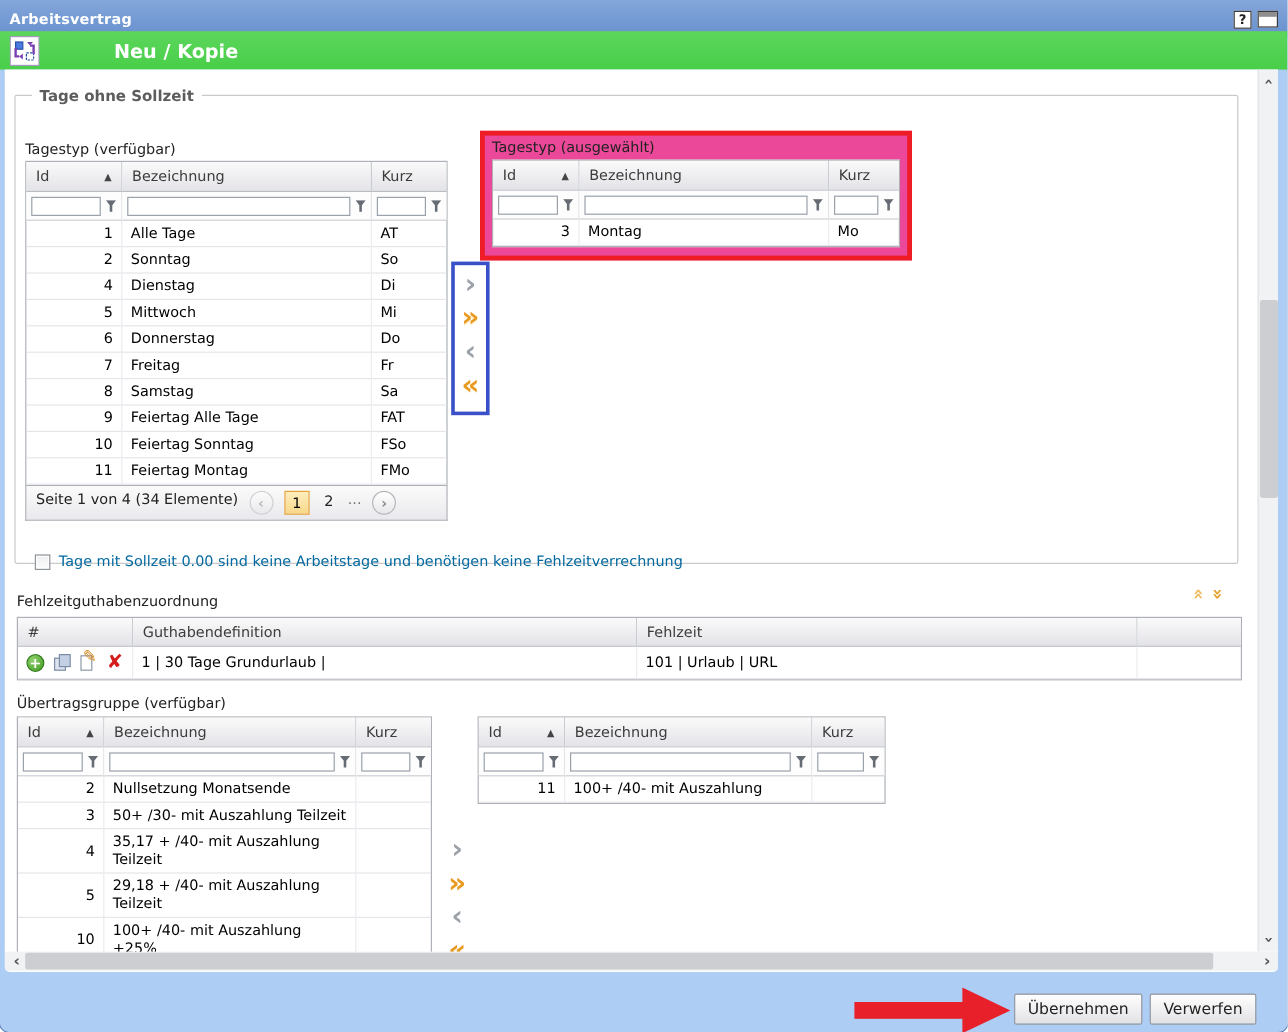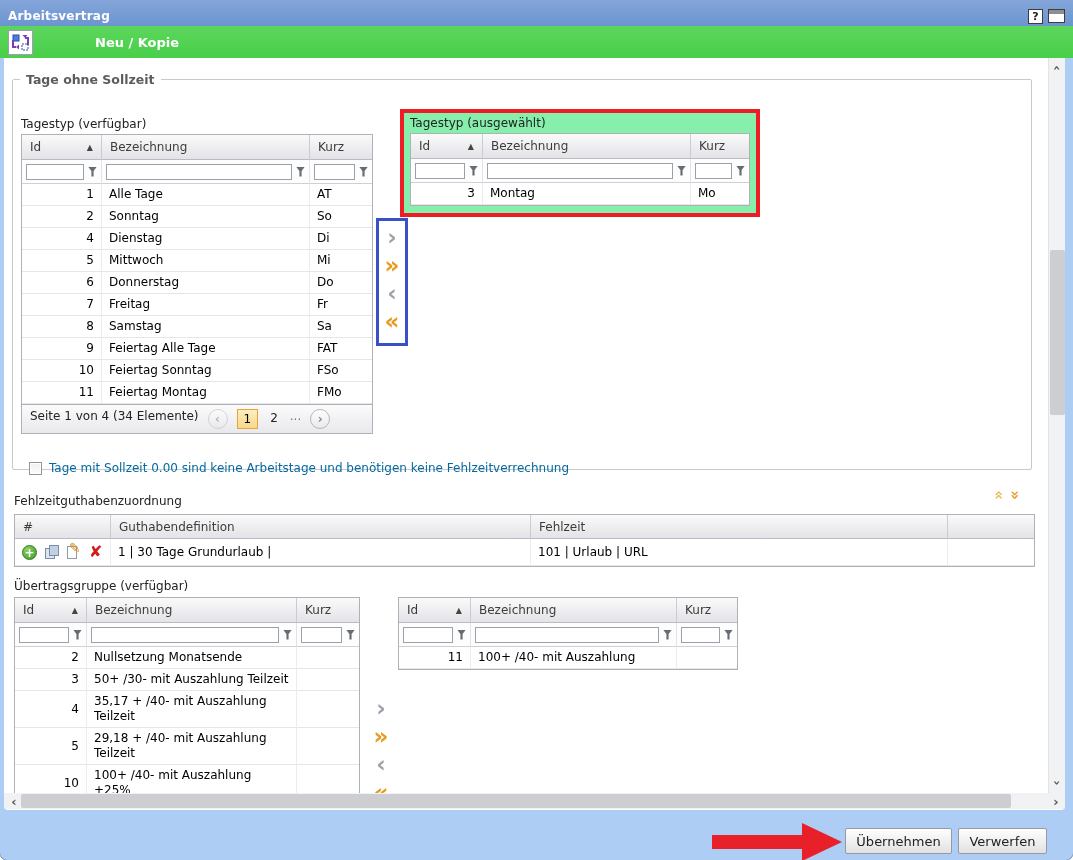--- a/index.html
+++ b/index.html
@@ -16,29 +16,29 @@
   .tb-icons { margin-left:auto; display:flex; gap:5px; align-items:center; }
   .icon-help { width:15px; height:15px; background:#fff; border:1px solid #3c3c3c; color:#222;
     font-size:11px; font-weight:bold; display:flex; align-items:center; justify-content:center; cursor:pointer; }
   .icon-restore { width:17px; height:14px; background:#fff; border:1px solid #3c3c3c; position:relative; cursor:pointer; }
   .icon-restore::before { content:""; position:absolute; left:0; right:0; top:0; height:4px; background:#8f8f8f; }
 
   
   .greenbar { position:absolute; left:0; top:26px; width:100%; height:32px;
     background:linear-gradient(#5cd65c,#49cf49); display:flex; align-items:center; }
   .gb-icon { margin-left:8px; width:25px; height:25px; display:block; }
-  .gb-title { margin-left:62px; color:#fff; font-weight:bold; font-size:13px; }
+  .gb-title { margin-left:62px; color:#fff; font-weight:bold; font-size:16px; }
 
   
   .content { position:absolute; left:4px; top:58px; width:1061px; height:752px;
     background:#fff; overflow:hidden; border-radius:0 0 4px 4px; }
 
   .groupbox { position:absolute; left:8px; top:14px; width:1020px; height:398px;
     border:1px solid #c9c9c9; border-radius:2px; }
-  .groupbox legend { margin-left:7px; padding:0 6px; font-weight:bold; color:#5c5c5c; font-size:12.5px; }
+  .groupbox legend { margin-left:14px; padding:0 6px; font-weight:bold; color:#5c5c5c; font-size:12.5px; }
 
   .grid-label { position:absolute; font-size:12px; color:#222; white-space:nowrap; }
 
   
   .grid-box { position:absolute; }
   table.grid { width:100%; border-collapse:separate; border-spacing:0; table-layout:fixed;
     background:#fff; border:1px solid #aeb2b8; font-size:12px; }
   table.grid th { background:linear-gradient(#fafafa,#e3e3e8); border-right:1px solid #c9cdd3;
     border-bottom:1px solid #b9bdc3; padding:4px 8px; text-align:left; font-weight:normal;
     color:#3c3c3c; height:25px; overflow:hidden; white-space:nowrap; }
@@ -72,21 +72,21 @@
   
   .transfer-box { display:flex; flex-direction:column; align-items:center; gap:8px; }
   .tr-btn { font-size:23px; line-height:20px; height:20px; font-weight:bold; cursor:pointer; }
   .tr-gray { color:#9ba1a8; text-shadow:0 1px 0 #fff; }
   .tr-orange { color:#e8991f; text-shadow:0 1px 0 #fff3d8; }
 
   
   .annot-blue { position:absolute; left:363px; top:131px; width:32px; height:128px;
     border:3px solid #3a50c8; padding:6px 0; }
   .annot-red { position:absolute; left:387px; top:22px; width:360px;
-    border:4px solid #ee1c25; background:#86efac; padding:3px 6px 7px 6px; }
+    border:4px solid #ee1c25; background:#ec4899; padding:3px 6px 7px 6px; }
   .annot-red .grid-label-in { font-size:12px; color:#222; margin-bottom:3px; }
 
   
   .checkbox-row { position:absolute; left:16px; top:374px; display:flex; align-items:center; gap:7px; }
   .checkbox { width:13px; height:13px; border:1px solid #8f9499; background:linear-gradient(#f0f0f2,#fcfcfd);
     box-shadow:inset 0 0 0 1px #fff; cursor:pointer; }
   .checkbox-label { color:#0369a1; }
 
   
   .updown { position:absolute; left:990px; top:430px; display:flex; gap:6px; }

